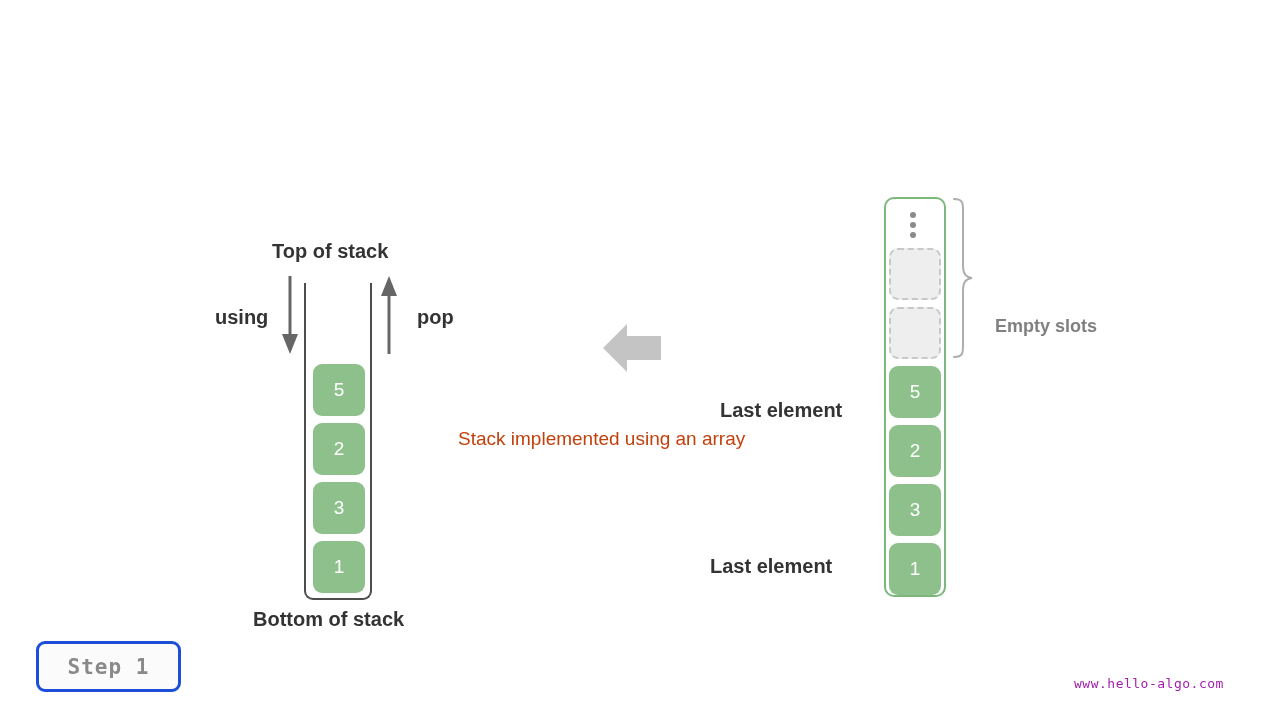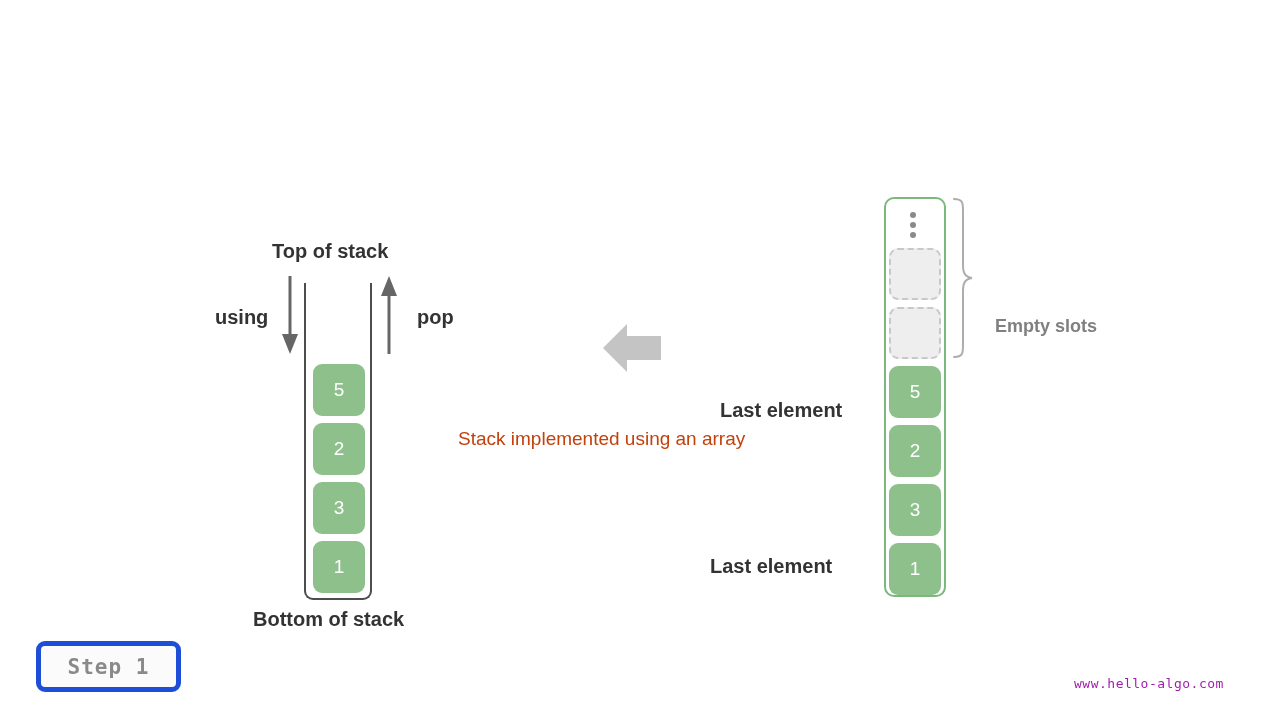--- a/index.html
+++ b/index.html
@@ -120,21 +120,21 @@
   #bottom-of-stack { left: 253px; top: 600px; margin-top: 8px; }
   #push-label { left: 215px; top: 306px; }
   #pop-label { left: 409px; top: 306px; margin-left: 8px; }
 
   
   #step-badge {
     left: 36px;
     top: 641px;
     width: 145px;
     height: 51px;
-    border: 5px solid #1d4ed8;
+    border: 3px solid #1d4ed8;
     border-radius: 9px;
     background: #fbfbfb;
     display: flex;
     align-items: center;
     justify-content: center;
     font-family: "DejaVu Sans Mono", monospace;
     font-size: 21px;
     font-weight: bold;
     color: #8a8a8a;
     letter-spacing: 1px;

